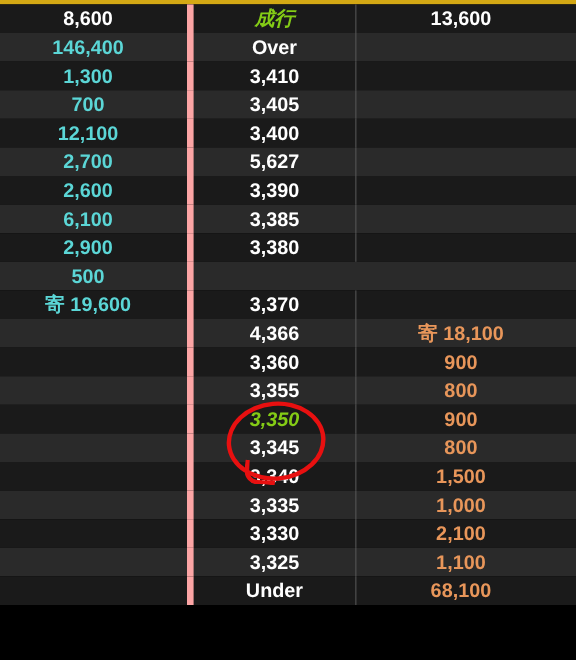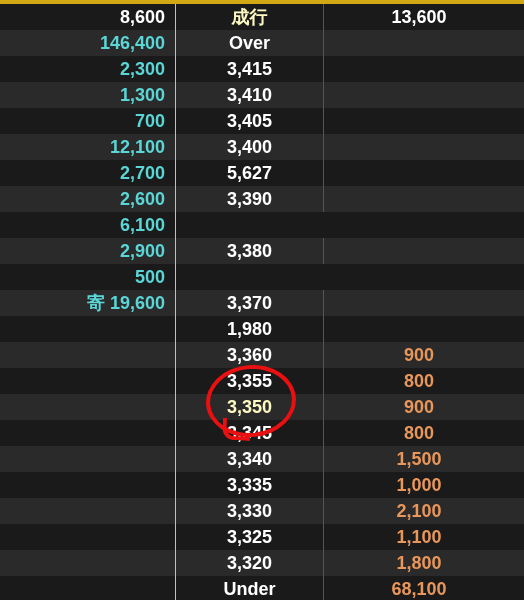--- a/index.html
+++ b/index.html
@@ -25,27 +25,27 @@
   }
   .row:nth-child(even) { background: #1a1a1a; }
   .row:nth-child(odd) { background: #2a2a2a; }
   .row.header { background: #1a1a1a; }
   .cell {
     font-size: 18px;
     font-weight: bold;
     padding-right: 10px;
     text-align: right;
   }
-  .col-sell { width: 176px; border-right: 1px solid #fca5a5; }
+  .col-sell { width: 176px; border-right: 6px solid #fca5a5; text-align: center; }
   .col-price { width: 148px; border-right: 1px solid #555; text-align: center; padding-right: 0; }
   .col-buy { width: 200px; text-align: center; }
   .white { color: #fff; }
   .cyan { color: #5bd6d6; }
   .orange { color: #e8965a; }
-  .darkorange { color: #fef9c3; }
+  .darkorange { color: #84cc16; font-style: italic; }
   .annotation {
     position: absolute;
     border: 4px solid #e81010;
     border-radius: 50%;
     width: 90px;
     height: 72px;
     left: 206px;
     top: 365px;
     pointer-events: none;
     transform: rotate(-5deg);
@@ -74,25 +74,20 @@
     <div class="cell col-price darkorange">成行</div>
     <div class="cell col-buy white">13,600</div>
   </div>
   <div id="rows-container">
       <div class="row">
         <div class="cell col-sell cyan">146,400</div>
         <div class="cell col-price white">Over</div>
         <div class="cell col-buy orange"></div>
       </div>
       <div class="row">
-        <div class="cell col-sell cyan">2,300</div>
-        <div class="cell col-price white">3,415</div>
-        <div class="cell col-buy orange"></div>
-      </div>
-      <div class="row">
         <div class="cell col-sell cyan">1,300</div>
         <div class="cell col-price white">3,410</div>
         <div class="cell col-buy orange"></div>
       </div>
       <div class="row">
         <div class="cell col-sell cyan">700</div>
         <div class="cell col-price white">3,405</div>
         <div class="cell col-buy orange"></div>
       </div>
       <div class="row">
@@ -105,39 +100,41 @@
         <div class="cell col-price white">5,627</div>
         <div class="cell col-buy orange"></div>
       </div>
       <div class="row">
         <div class="cell col-sell cyan">2,600</div>
         <div class="cell col-price white">3,390</div>
         <div class="cell col-buy orange"></div>
       </div>
       <div class="row">
         <div class="cell col-sell cyan">6,100</div>
+        <div class="cell col-price white">3,385</div>
         <div class="cell col-buy orange"></div>
       </div>
       <div class="row">
         <div class="cell col-sell cyan">2,900</div>
         <div class="cell col-price white">3,380</div>
         <div class="cell col-buy orange"></div>
       </div>
       <div class="row">
         <div class="cell col-sell cyan">500</div>
         <div class="cell col-buy orange"></div>
       </div>
       <div class="row">
         <div class="cell col-sell cyan">寄 19,600</div>
         <div class="cell col-price white">3,370</div>
         <div class="cell col-buy orange"></div>
       </div>
       <div class="row">
         <div class="cell col-sell cyan"></div>
-        <div class="cell col-price white">1,980</div>
+        <div class="cell col-price white">4,366</div>
+        <div class="cell col-buy orange">寄 18,100</div>
       </div>
       <div class="row">
         <div class="cell col-sell cyan"></div>
         <div class="cell col-price white">3,360</div>
         <div class="cell col-buy orange">900</div>
       </div>
       <div class="row">
         <div class="cell col-sell cyan"></div>
         <div class="cell col-price white">3,355</div>
         <div class="cell col-buy orange">800</div>
@@ -167,24 +164,19 @@
         <div class="cell col-price white">3,330</div>
         <div class="cell col-buy orange">2,100</div>
       </div>
       <div class="row">
         <div class="cell col-sell cyan"></div>
         <div class="cell col-price white">3,325</div>
         <div class="cell col-buy orange">1,100</div>
       </div>
       <div class="row">
         <div class="cell col-sell cyan"></div>
-        <div class="cell col-price white">3,320</div>
-        <div class="cell col-buy orange">1,800</div>
-      </div>
-      <div class="row">
-        <div class="cell col-sell cyan"></div>
         <div class="cell col-price white">Under</div>
         <div class="cell col-buy orange">68,100</div>
       </div>
     </div>
 </div>
 
 <div class="annotation"></div>
 
 </body></html>

